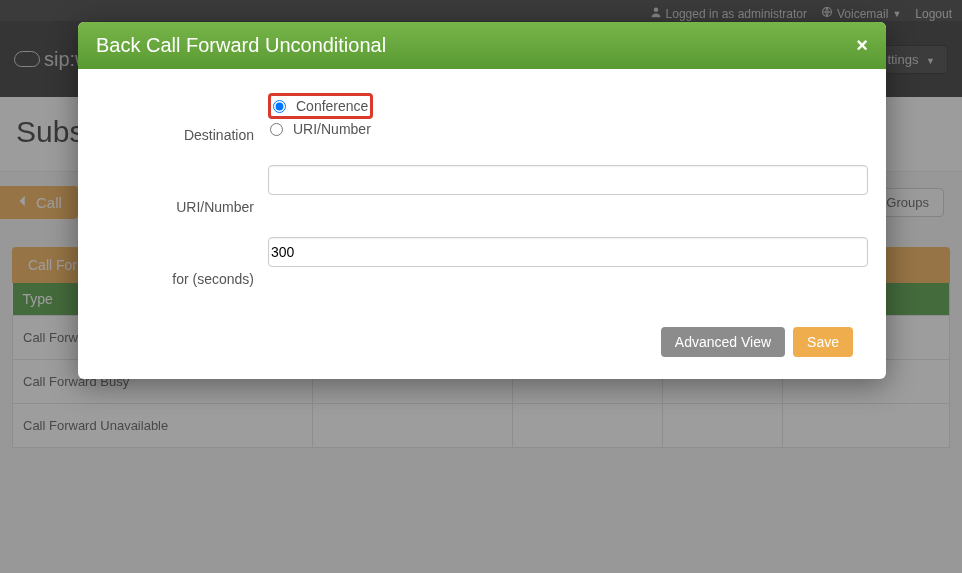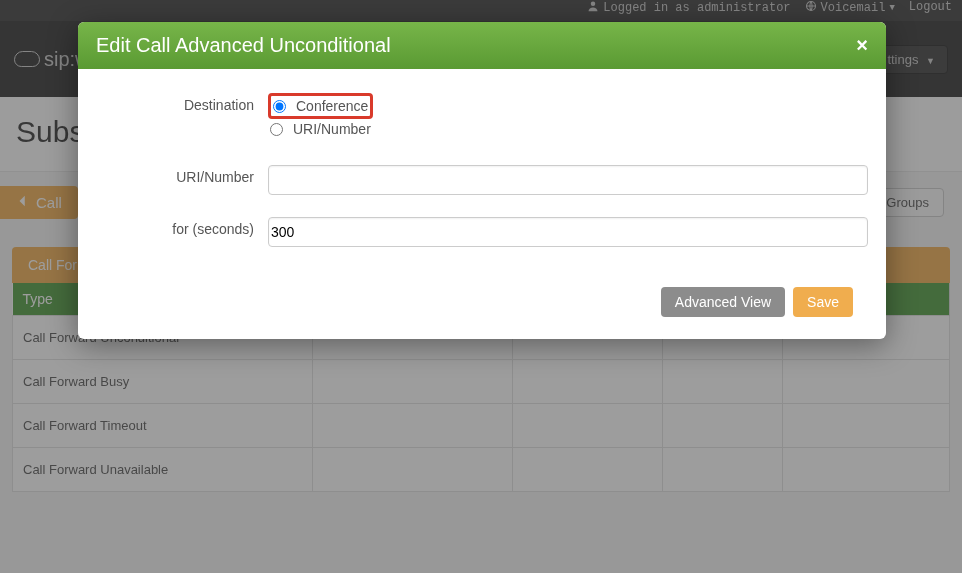--- a/index.html
+++ b/index.html
@@ -13,24 +13,23 @@
     overflow: hidden;
     position: relative;
   }
   .topbar {
     background: #3a3a3a;
     height: 21px;
     color: #ccc;
     font-size: 12px;
     display: flex;
     justify-content: flex-end;
-    align-items: flex-start;
+    align-items: flex-end;
     padding: 0 10px;
     gap: 14px;
-    font-family: Liberation Mono, monospace;
   }
   .topbar a { color: #ccc; text-decoration: none; display:flex; align-items:center; gap:4px;}
   .navbar {
     background: #2f2f2f;
     height: 76px;
     display: flex;
     align-items: center;
     justify-content: space-between;
     padding: 0 14px;
   }
@@ -140,21 +139,21 @@
     color:#fff;
     padding:12px 18px;
     font-size:20px;
     display:flex;
     justify-content:space-between;
     align-items:center;
   }
   .modal-close { color:#fff; font-size:20px; cursor:pointer; font-weight:bold;}
   .modal-body { padding: 24px 18px 10px 18px; }
   .form-row { display:flex; align-items:flex-start; margin-bottom:22px; }
-  .form-label { width:172px; text-align:right; padding-right:14px; padding-top:4px; color:#555; font-size:14px;}
+  .form-label { width:172px; text-align:right; padding-right:14px; padding-top:4px; color:#555; font-size:14px;margin-top:30px;}
   .form-field { flex:1; }
   .radio-row { display:flex; align-items:center; gap:10px; padding:2px 0 6px 0; font-size:14px; color:#555;}
   .radio-row input[type=radio]{ margin-left:2px;}
   .highlight-box { border:3px solid #d93a2b; border-radius:4px; padding:0 2px 0 0; display:inline-flex; align-items:center; gap:10px;}
   .highlight-box .radio-row{padding:2px 0;}
   .text-input {
     width:100%;
     border:1px solid #ccc;
     border-radius:4px;
     padding:6px 2px;
@@ -256,42 +255,35 @@
           <td></td>
       </tr>
       <tr>
         <td>Call Forward Busy</td>
         <td></td>
           <td></td>
           <td></td>
           <td></td>
       </tr>
       <tr>
-        <td>Call Forward Timeout</td>
-        <td></td>
-          <td></td>
-          <td></td>
-          <td></td>
-      </tr>
-      <tr>
         <td>Call Forward Unavailable</td>
         <td></td>
           <td></td>
           <td></td>
           <td></td>
       </tr>
     </tbody>
   </table>
 </div>
 
 <div class="overlay"></div>
 
 <div class="modal">
   <div class="modal-header">
-    <span>Edit Call Advanced Unconditional</span>
+    <span>Back Call Forward Unconditional</span>
     <span class="modal-close">×</span>
   </div>
   <div class="modal-body">
 
     <div class="form-row">
       <div class="form-label">Destination</div>
       <div class="form-field">
         <div class="highlight-box">
           <div class="radio-row">
             <input type="radio" name="dest" checked="" style="">

